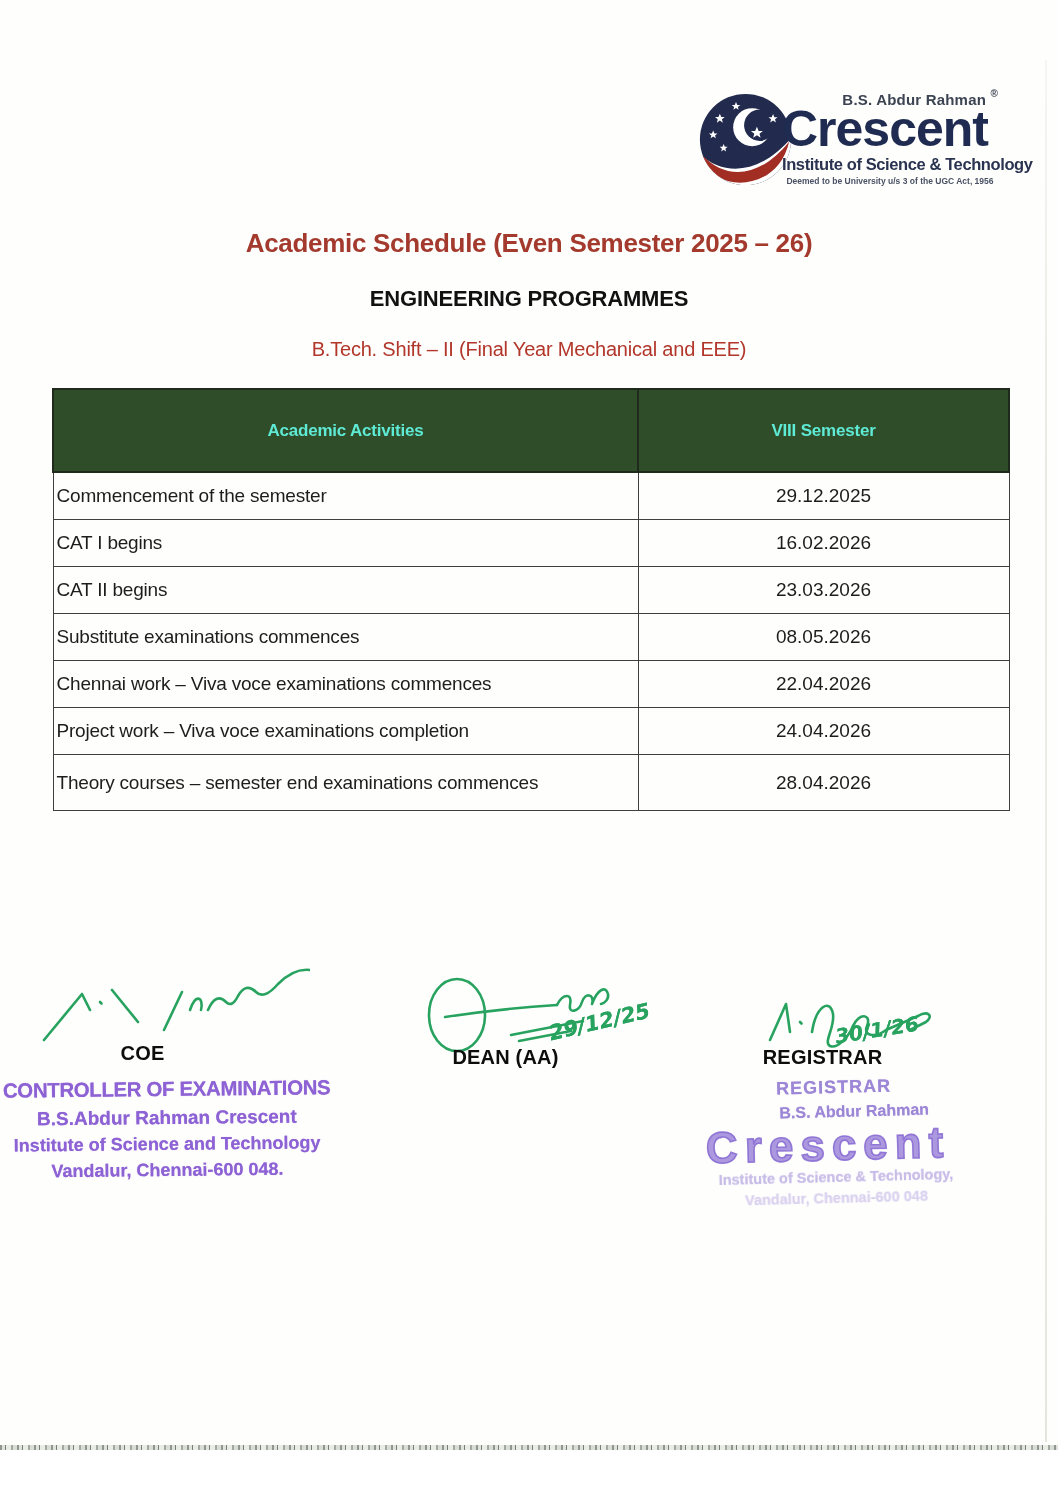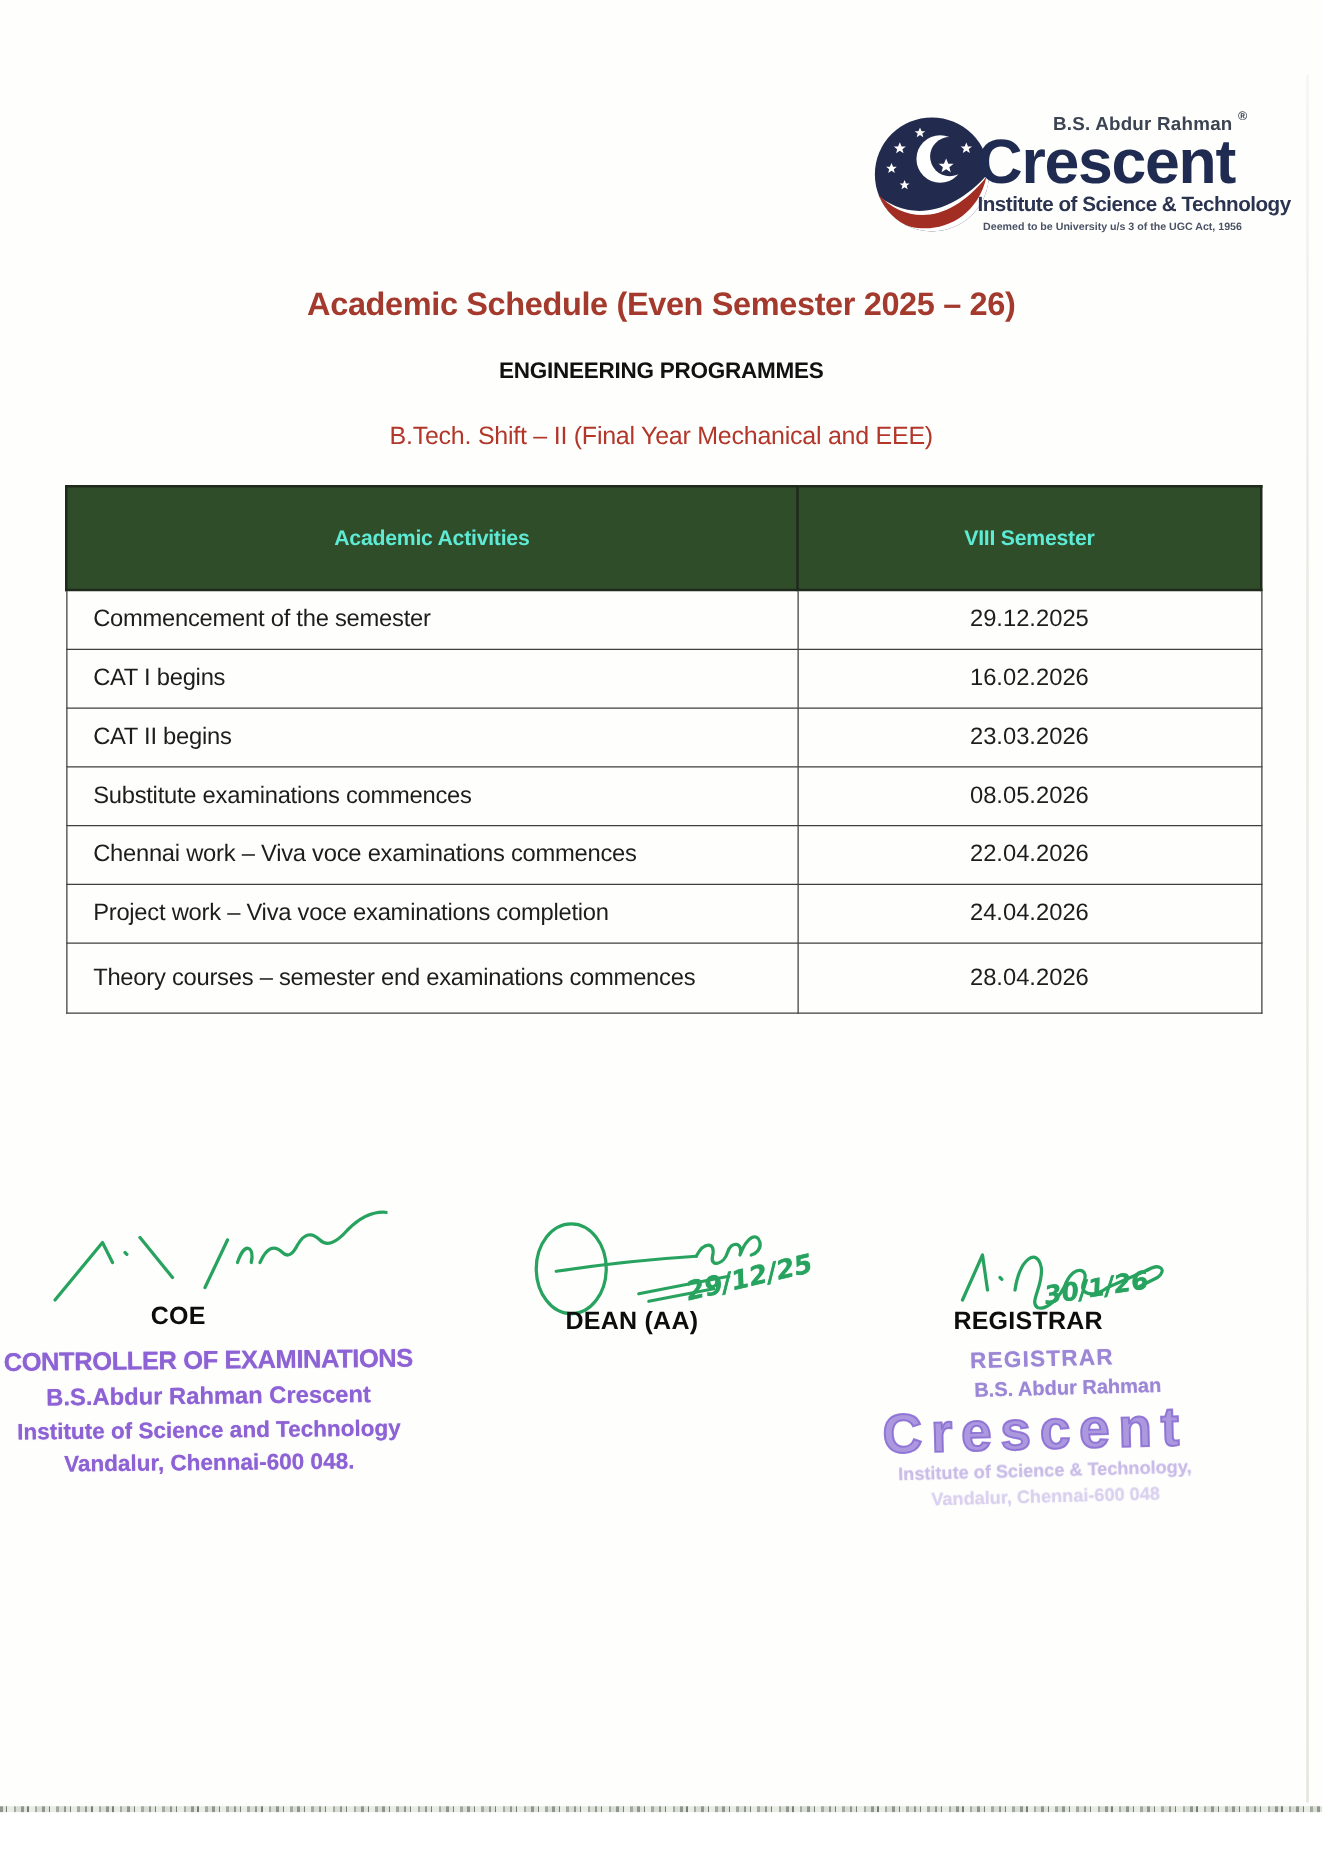--- a/index.html
+++ b/index.html
@@ -15,41 +15,41 @@
   .logo-text{position:absolute;left:84px;top:0;width:216px;}
   .brand-small{font-size:15px;font-weight:bold;color:#3c4452;text-align:right;letter-spacing:.2px;}
   .brand-small sup{font-size:10px;vertical-align:8px;}
   .brand-large{font-size:50px;font-weight:bold;color:#1f2b50;letter-spacing:-1px;line-height:1.0;margin-top:-4px;}
   .brand-sub{font-size:16.5px;font-weight:bold;color:#2a3350;letter-spacing:-0.4px;margin-top:1px;white-space:nowrap;}
   .brand-tagline{font-size:8.5px;font-weight:bold;color:#4a5264;margin-top:2px;text-align:center;white-space:nowrap;}
   
   .h-main{position:absolute;left:0;top:228px;width:1058px;text-align:center;
     font-size:26px;font-weight:bold;color:#a33a2d;letter-spacing:-.3px;}
   .h-sub1{position:absolute;left:0;top:286px;width:1058px;text-align:center;
-    font-size:18px;font-weight:bold;color:#111;letter-spacing:-.2px;}
+    font-size:22px;font-weight:bold;color:#111;letter-spacing:-.2px;}
   .h-sub2{position:absolute;left:0;top:338px;width:1058px;text-align:center;
     font-size:20px;font-weight:normal;color:#b2362a;letter-spacing:-.2px;}
   
   table.sched{
     position:absolute;left:52px;top:388px;width:956px;
     border-collapse:collapse;table-layout:fixed;
     font-size:19px;color:#1d1d1d;
   }
   table.sched col.c1{width:585px;}
   table.sched col.c2{width:371px;}
   table.sched th,table.sched td{border:1.5px solid #3f3f3f;}
   table.sched th{
     height:79px;background:#2f4d29;color:#5eead4;
     font-size:17px;font-weight:bold;letter-spacing:-.2px;
     border:2px solid #1f2a1c;
   }
   table.sched td{height:44px;background:#fefefc;}
   table.sched tr:first-child td{height:48px;}
   table.sched tr:last-child td{height:53px;}
-  td.act{padding-left:21px;text-align:left;letter-spacing:-.2px;}
+  td.act{padding-left:3px;text-align:left;letter-spacing:-.2px;}
   td.date{text-align:center;}
   
   .sig-ink{position:absolute;}
   .sig-title{position:absolute;font-weight:bold;font-size:20px;color:#0d0d0d;text-align:center;letter-spacing:.2px;}
   .hand-date{position:absolute;font-style:italic;font-weight:bold;color:#28a35f;
     font-family:"DejaVu Sans",sans-serif;text-shadow:0 0 .6px #28a35f;}
   .stamp{position:absolute;text-align:center;line-height:1.45;}
   .stamp .l{display:block;white-space:nowrap;}
   .stamp-coe{left:2px;top:1074px;width:330px;color:#8d62d4;transform:rotate(-.6deg);
     font-weight:bold;text-shadow:0 0 .7px rgba(141,98,212,.8);}

